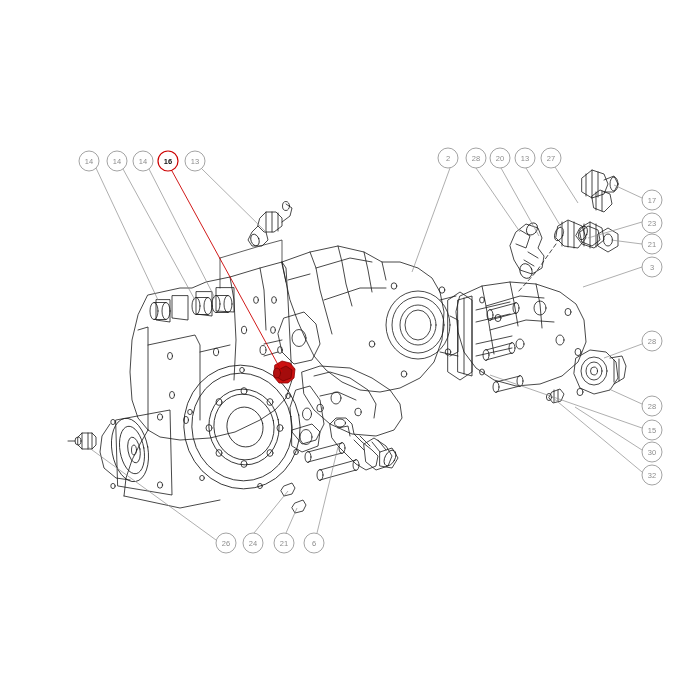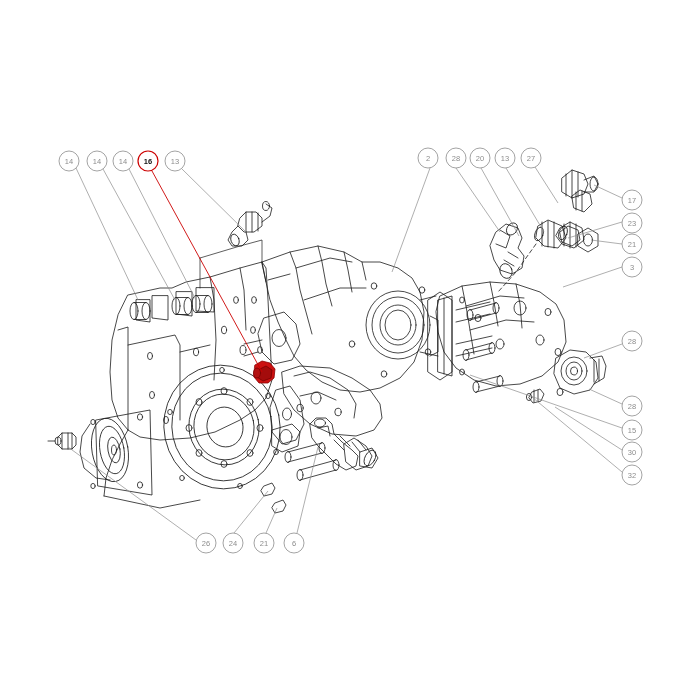--- a/index.html
+++ b/index.html
@@ -11,20 +11,21 @@
     width: 700px;
     height: 700px;
     overflow: hidden;
     font-family: "Liberation Sans", sans-serif;
   }
   #diagram-root {
     position: relative;
     width: 652px;
     height: 700px;
     background: #ffffff;
+    margin-left: 20px;
   }
   #diagram-svg {
     position: absolute;
     left: 0;
     top: 0;
     width: 700px;
     height: 700px;
     display: block;
   }
   .callout-text {

